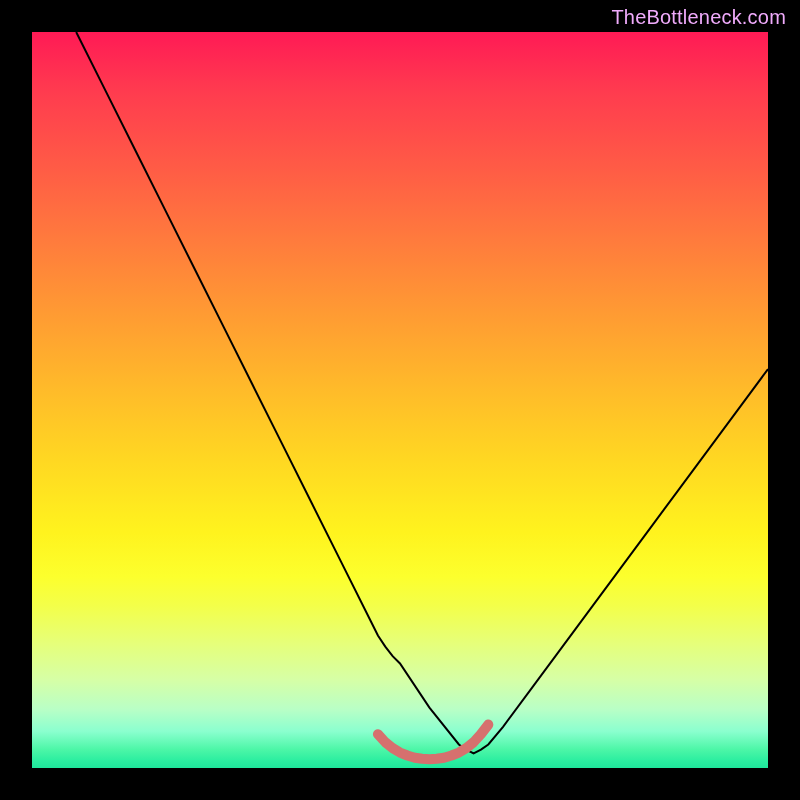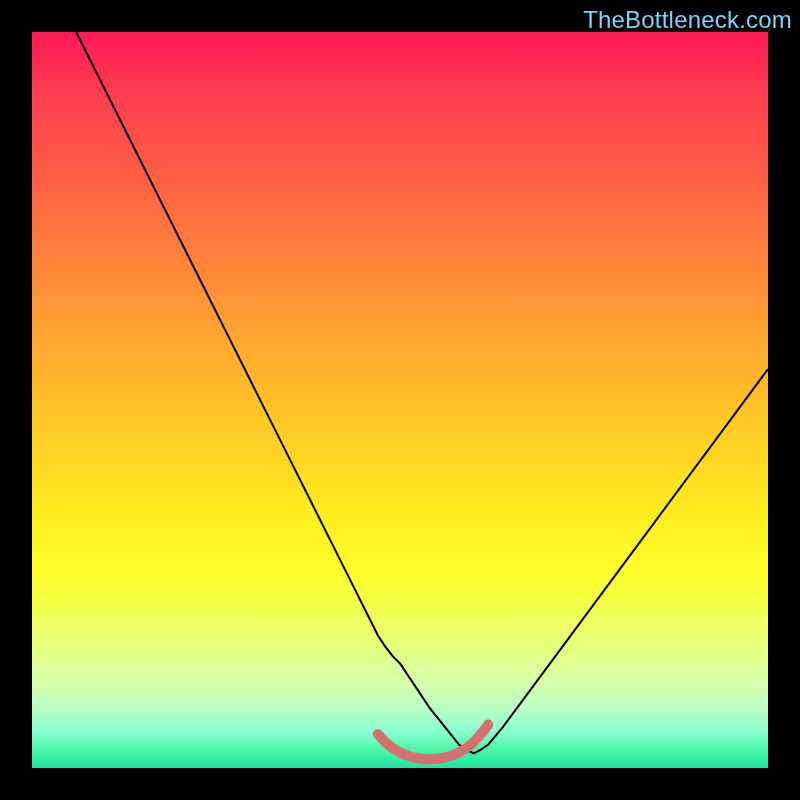--- a/index.html
+++ b/index.html
@@ -51,23 +51,23 @@
     position: absolute;
     top: 0;
     left: 0;
     width: 736px;
     height: 736px;
     overflow: visible;
   }
   .watermark {
     position: absolute;
     top: 6px;
-    right: 8px;
-    color: #7dd3fc;
-    font-size: 24px;
+    right: 14px;
+    color: #f0abfc;
+    font-size: 20px;
     font-weight: 500;
     letter-spacing: 0.2px;
     user-select: none;
   }
 </style>
 </head>
 <body>
 
 <div class="frame">
 

